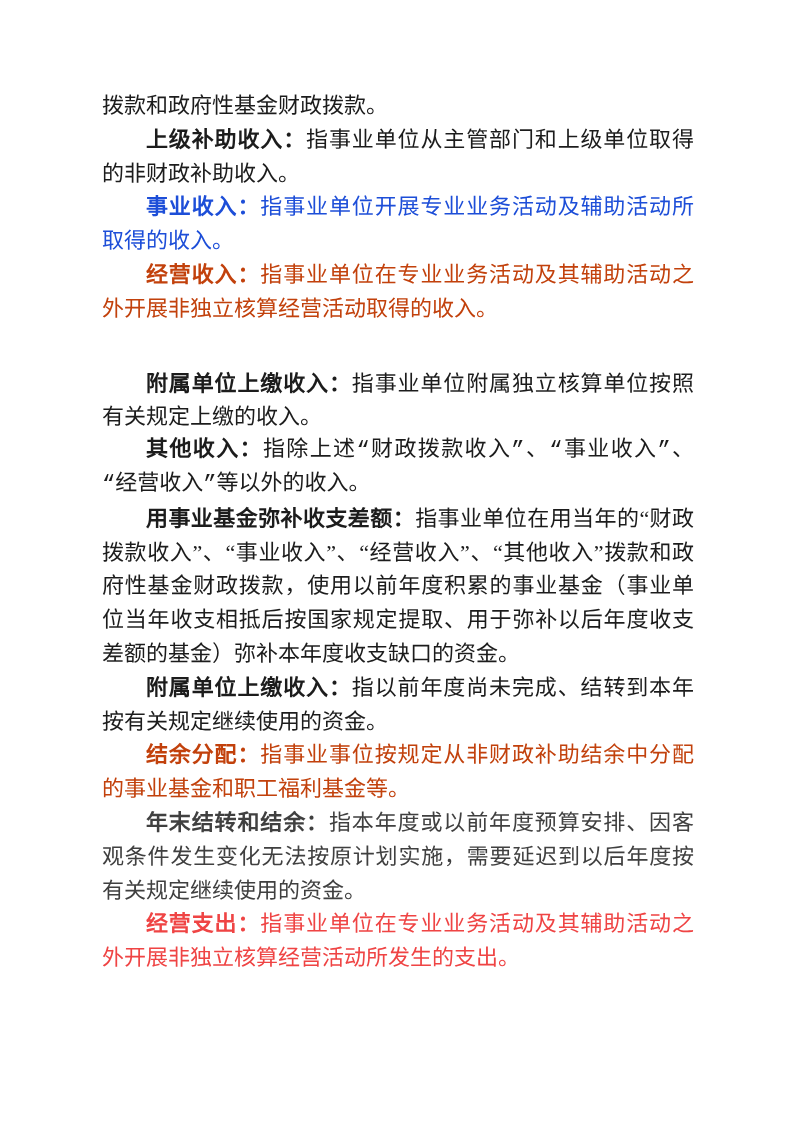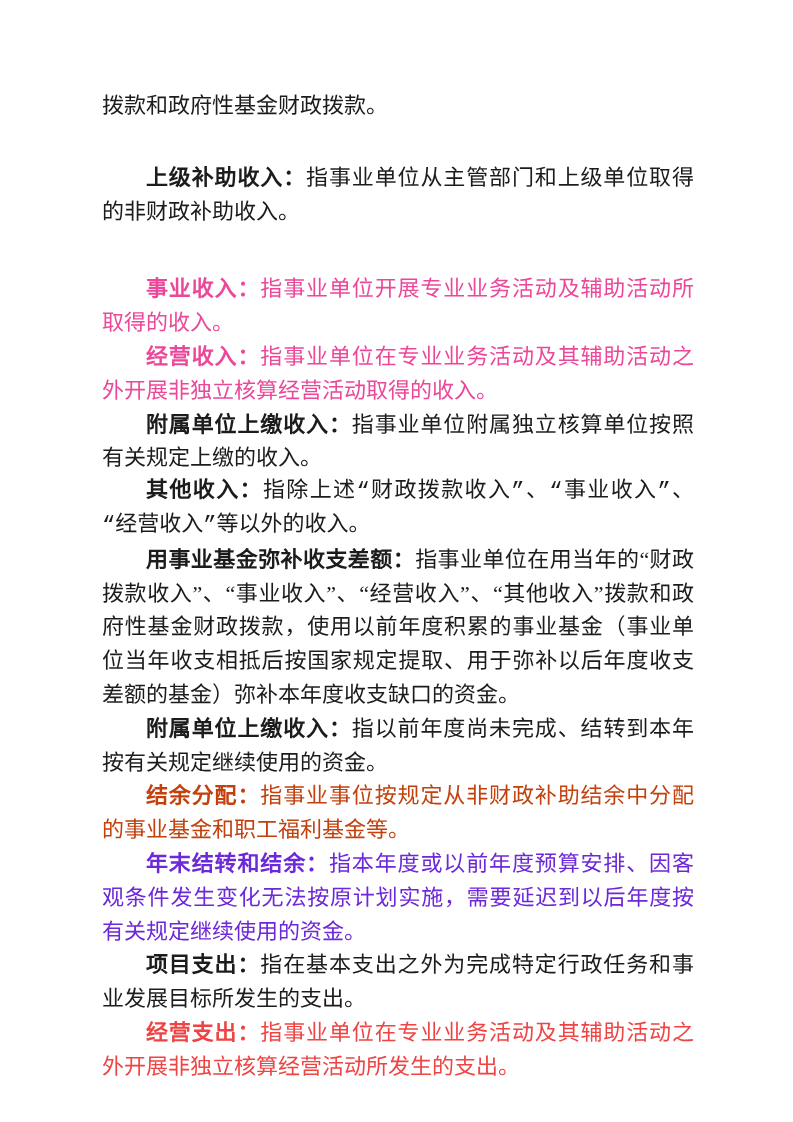--- a/index.html
+++ b/index.html
@@ -34,25 +34,24 @@
   .doc-content p b.term {
     font-weight: 700;
   }
 </style>
 </head>
 <body>
 
 <div class="page" style="background: rgb(255, 255, 255);">
   <div class="doc-content" id="doc-content">
       <p class="" style="color: rgb(28, 28, 28);"><span>拨款和政府性基金财政拨款。</span></p>
-      <p class="indented" style="color: rgb(28, 28, 28); margin-top: 38px;"><b class="term">上级补助收入：</b><span>指事业单位从主管部门和上级单位取得的非财政补助收入。</span></p>
-      <p class="indented" style="color: #ec4899; margin-top: 44px;"><b class="term">事业收入：</b><span>指事业单位开展专业业务活动及辅助活动所取得的收入。</span></p>
-      <p class="indented" style="color: #ec4899;"><b class="term">经营收入：</b><span>指事业单位在专业业务活动及其辅助活动之外开展非独立核算经营活动取得的收入。</span></p>
-      <p class="indented" style="color: rgb(28, 28, 28);"><b class="term">附属单位上缴收入：</b><span>指事业单位附属独立核算单位按照有关规定上缴的收入。</span></p>
+      <p class="indented" style="color: rgb(28, 28, 28);"><b class="term">上级补助收入：</b><span>指事业单位从主管部门和上级单位取得的非财政补助收入。</span></p>
+      <p class="indented" style="color: #1d4ed8;"><b class="term">事业收入：</b><span>指事业单位开展专业业务活动及辅助活动所取得的收入。</span></p>
+      <p class="indented" style="color: #c2410c;"><b class="term">经营收入：</b><span>指事业单位在专业业务活动及其辅助活动之外开展非独立核算经营活动取得的收入。</span></p>
+      <p class="indented" style="color: rgb(28, 28, 28); margin-top: 41px;"><b class="term">附属单位上缴收入：</b><span>指事业单位附属独立核算单位按照有关规定上缴的收入。</span></p>
       <p class="indented" style="color: rgb(28, 28, 28); font-family: Liberation Mono, monospace;"><b class="term">其他收入：</b><span>指除上述“财政拨款收入”、“事业收入”、“经营收入”等以外的收入。</span></p>
       <p class="indented" style="color: rgb(28, 28, 28);"><b class="term">用事业基金弥补收支差额：</b><span>指事业单位在用当年的“财政拨款收入”、“事业收入”、“经营收入”、“其他收入”拨款和政府性基金财政拨款，使用以前年度积累的事业基金（事业单位当年收支相抵后按国家规定提取、用于弥补以后年度收支差额的基金）弥补本年度收支缺口的资金。</span></p>
       <p class="indented" style="color: rgb(28, 28, 28);"><b class="term">附属单位上缴收入：</b><span>指以前年度尚未完成、结转到本年按有关规定继续使用的资金。</span></p>
       <p class="indented" style="color: #c2410c;"><b class="term">结余分配：</b><span>指事业事位按规定从非财政补助结余中分配的事业基金和职工福利基金等。</span></p>
-      <p class="indented" style="color: #6d28d9;"><b class="term">年末结转和结余：</b><span>指本年度或以前年度预算安排、因客观条件发生变化无法按原计划实施，需要延迟到以后年度按有关规定继续使用的资金。</span></p>
-      <p class="indented" style="color: rgb(28, 28, 28);"><b class="term">项目支出：</b><span>指在基本支出之外为完成特定行政任务和事业发展目标所发生的支出。</span></p>
+      <p class="indented" style="color: #404040;"><b class="term">年末结转和结余：</b><span>指本年度或以前年度预算安排、因客观条件发生变化无法按原计划实施，需要延迟到以后年度按有关规定继续使用的资金。</span></p>
       <p class="indented" style="color: #ef4444;"><b class="term">经营支出：</b><span>指事业单位在专业业务活动及其辅助活动之外开展非独立核算经营活动所发生的支出。</span></p>
     </div>
 </div>
 
 </body></html>

